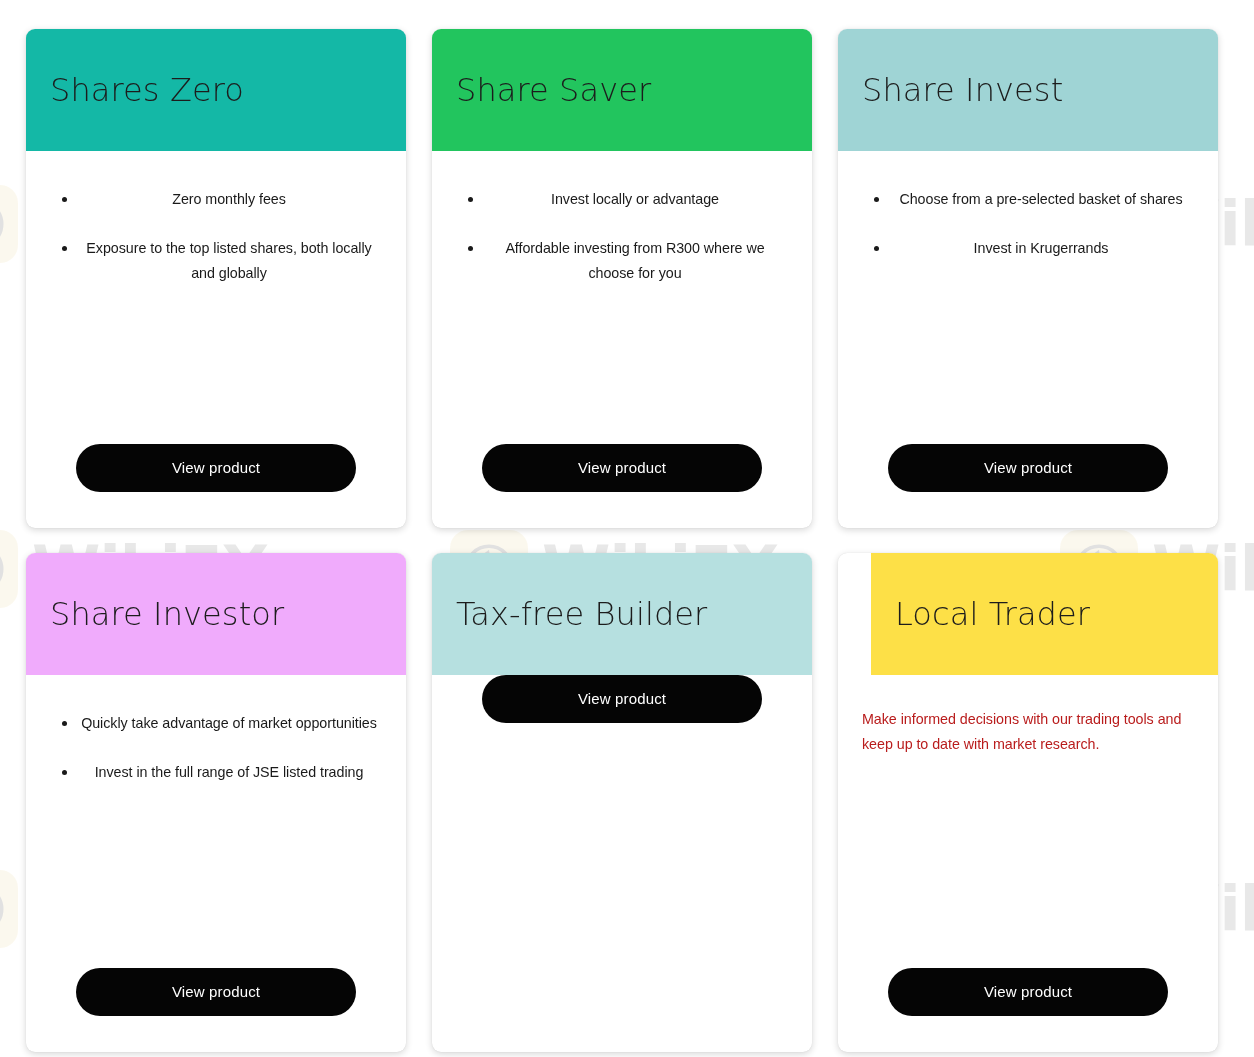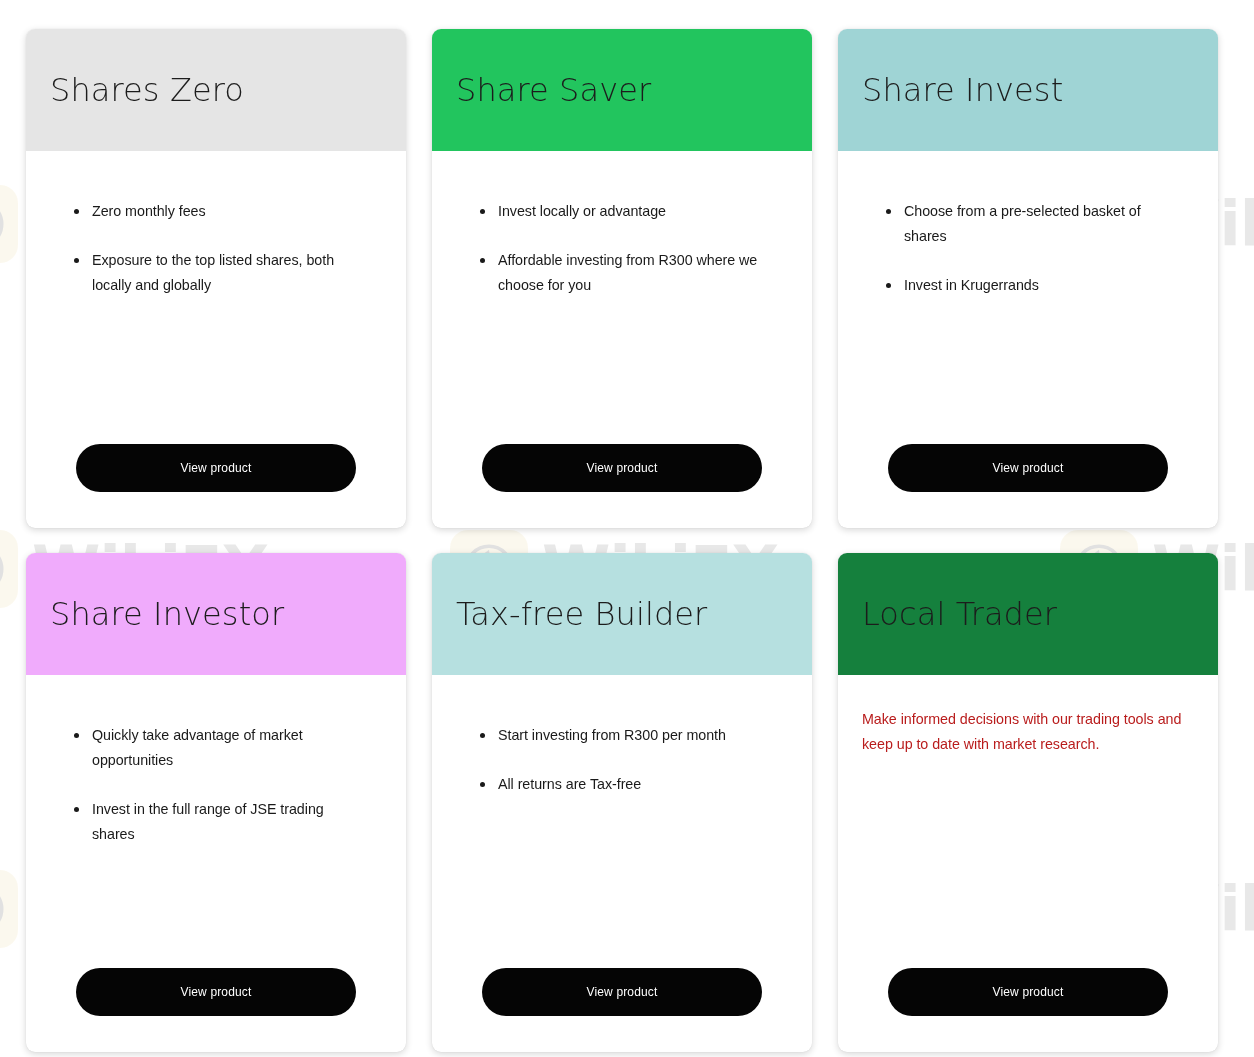--- a/index.html
+++ b/index.html
@@ -93,22 +93,23 @@
   }
 
   .card-body {
     flex: 1;
     padding: 32px 24px 0 24px;
     position: relative;
   }
 
   .feature-list {
     list-style: none;
-    margin: 16px;
+    margin: 4px;
     padding: 0;
+    text-align: center;
   }
   .feature-item {
     position: relative;
     padding-left: 26px;
     margin-bottom: 24px;
     font-size: 14.3px;
     line-height: 25px;
     color: #1a1a1a;
     letter-spacing: -0.05px;
   }
@@ -138,21 +139,21 @@
   .view-product-button {
     display: block;
     width: 280px;
     height: 48px;
     margin: 0 auto;
     border: none;
     border-radius: 24px;
     background: #050505;
     color: #ffffff;
     font-family: "Liberation Sans", sans-serif;
-    font-size: 12px;
+    font-size: 15px;
     letter-spacing: 0.15px;
     cursor: pointer;
     line-height: 48px;
     padding: 0;
     text-align: center;
   }
 </style>
 </head>
 <body>
 
@@ -253,21 +254,21 @@
                C34 44 44 36 48 24 C44 26 38 26 34 24 Z" fill="#b9b9b9"></path>
       <circle cx="32" cy="32" r="7" fill="#dcdcdc"></circle>
     </svg>
       </div>
       <div class="wm-text" style="color: rgb(201, 201, 201);">WikiFX</div>
     </div>
   </div>
 
 <div id="card-grid">
     <div class="card">
-      <div class="card-header" style="background: #e5e5e5;">
+      <div class="card-header" style="background: #14b8a6;">
         <div class="card-title">Shares Zero</div>
       </div>
       <div class="card-body">
         <ul class="feature-list">
           <li class="feature-item"><span class="bullet"></span><span>Zero monthly fees</span></li>
           <li class="feature-item"><span class="bullet"></span><span>Exposure to the top listed shares, both locally and globally</span></li>
         </ul>
       </div>
       <div class="card-footer">
         <button class="view-product-button" style="background: rgb(5, 5, 5); color: rgb(255, 255, 255);">View product</button>
@@ -301,43 +302,37 @@
         <button class="view-product-button" style="background: rgb(5, 5, 5); color: rgb(255, 255, 255);">View product</button>
       </div>
     </div>
     <div class="card">
       <div class="card-header" style="background: #f0abfc;">
         <div class="card-title">Share Investor</div>
       </div>
       <div class="card-body">
         <ul class="feature-list">
           <li class="feature-item"><span class="bullet"></span><span>Quickly take advantage of market opportunities</span></li>
-          <li class="feature-item"><span class="bullet"></span><span>Invest in the full range of JSE trading shares</span></li>
+          <li class="feature-item"><span class="bullet"></span><span>Invest in the full range of JSE listed trading</span></li>
         </ul>
       </div>
       <div class="card-footer">
         <button class="view-product-button" style="background: rgb(5, 5, 5); color: rgb(255, 255, 255);">View product</button>
       </div>
     </div>
     <div class="card">
       <div class="card-header" style="background: rgb(182, 224, 224);">
         <div class="card-title">Tax-free Builder</div>
       </div>
-      <div class="card-body">
-        <ul class="feature-list">
-          <li class="feature-item"><span class="bullet"></span><span>Start investing from R300 per month</span></li>
-          <li class="feature-item"><span class="bullet"></span><span>All returns are Tax-free</span></li>
-        </ul>
-      </div>
-      <div class="card-footer">
-        <button class="view-product-button" style="background: rgb(5, 5, 5); color: rgb(255, 255, 255);">View product</button>
-      </div>
-    </div>
-    <div class="card">
-      <div class="card-header" style="background: #15803d;">
+      <div class="card-footer">
+        <button class="view-product-button" style="background: rgb(5, 5, 5); color: rgb(255, 255, 255);">View product</button>
+      </div>
+    </div>
+    <div class="card">
+      <div class="card-header" style="background: #fde047; margin-left: 33px;">
         <div class="card-title">Local Trader</div>
       </div>
       <div class="card-body">
         <p class="card-paragraph">Make informed decisions with our trading tools and keep up to date with market research.</p>
       </div>
       <div class="card-footer">
         <button class="view-product-button" style="background: rgb(5, 5, 5); color: rgb(255, 255, 255);">View product</button>
       </div>
     </div>
   </div>

